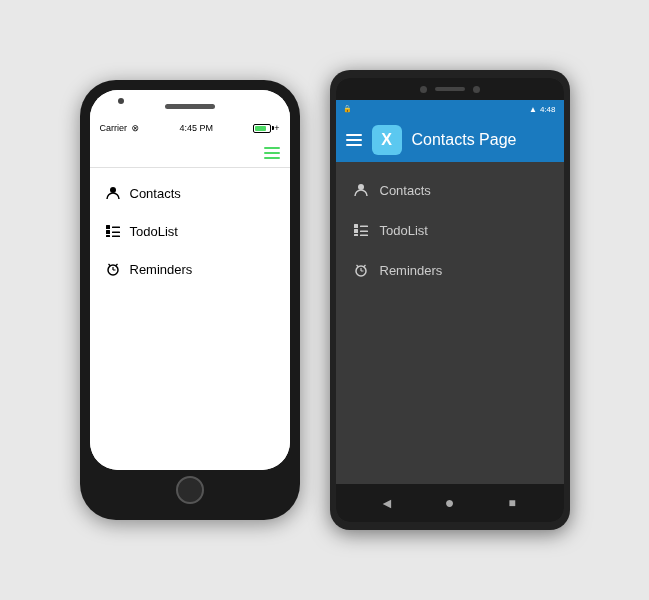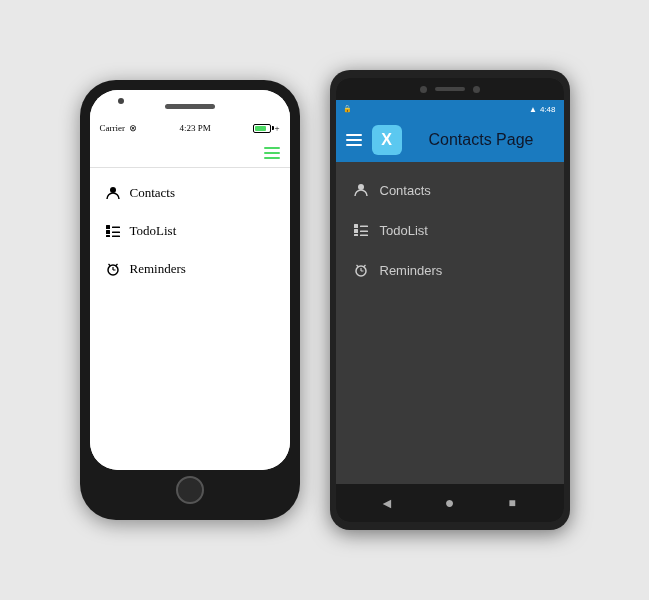--- a/index.html
+++ b/index.html
@@ -26,21 +26,20 @@
       display: flex;
       flex-direction: column;
     }
     .ios-phone-inner {
       flex: 1;
       background: #fff;
       border-radius: 28px;
       overflow: hidden;
       display: flex;
       flex-direction: column;
-      font-family: Liberation Serif, serif;
     }
     
     .ios-top-bar {
       height: 28px;
       background: #fff;
       display: flex;
       align-items: center;
       justify-content: center;
       position: relative;
     }
@@ -240,24 +239,23 @@
       background: #5bc8f0;
       border-radius: 6px;
       display: flex;
       align-items: center;
       justify-content: center;
       color: #fff;
       font-size: 16px;
       font-weight: bold;
     }
     .android-title {
-      color: #0f172a;
+      color: #ffffff;
       font-size: 16px;
       font-weight: 500;
-      margin-left: 17px;
     }
     
     .android-nav-list {
       flex: 1;
       background: #3a3a3a;
       padding-top: 8px;
     }
     .android-nav-item {
       display: flex;
       align-items: center;
@@ -294,21 +292,21 @@
   <div class="ios-phone-inner">
     <div class="ios-top-bar">
       <div class="ios-camera"></div>
       <div class="ios-speaker"></div>
     </div>
     <div class="ios-status-bar">
       <span class="ios-status-left">
         <span>Carrier</span>
         <span style="margin-left:2px;">⊗</span>
       </span>
-      <span class="ios-status-center">4:23 PM</span>
+      <span class="ios-status-center">4:45 PM</span>
       <span class="ios-status-right">
         <div class="ios-battery">
           <div class="ios-battery-fill"></div>
         </div>
         <span>+</span>
       </span>
     </div>
     <div class="ios-app-header">
       <div class="hamburger-icon">
         <div class="hamburger-line" style="background:#4cd964;"></div>

